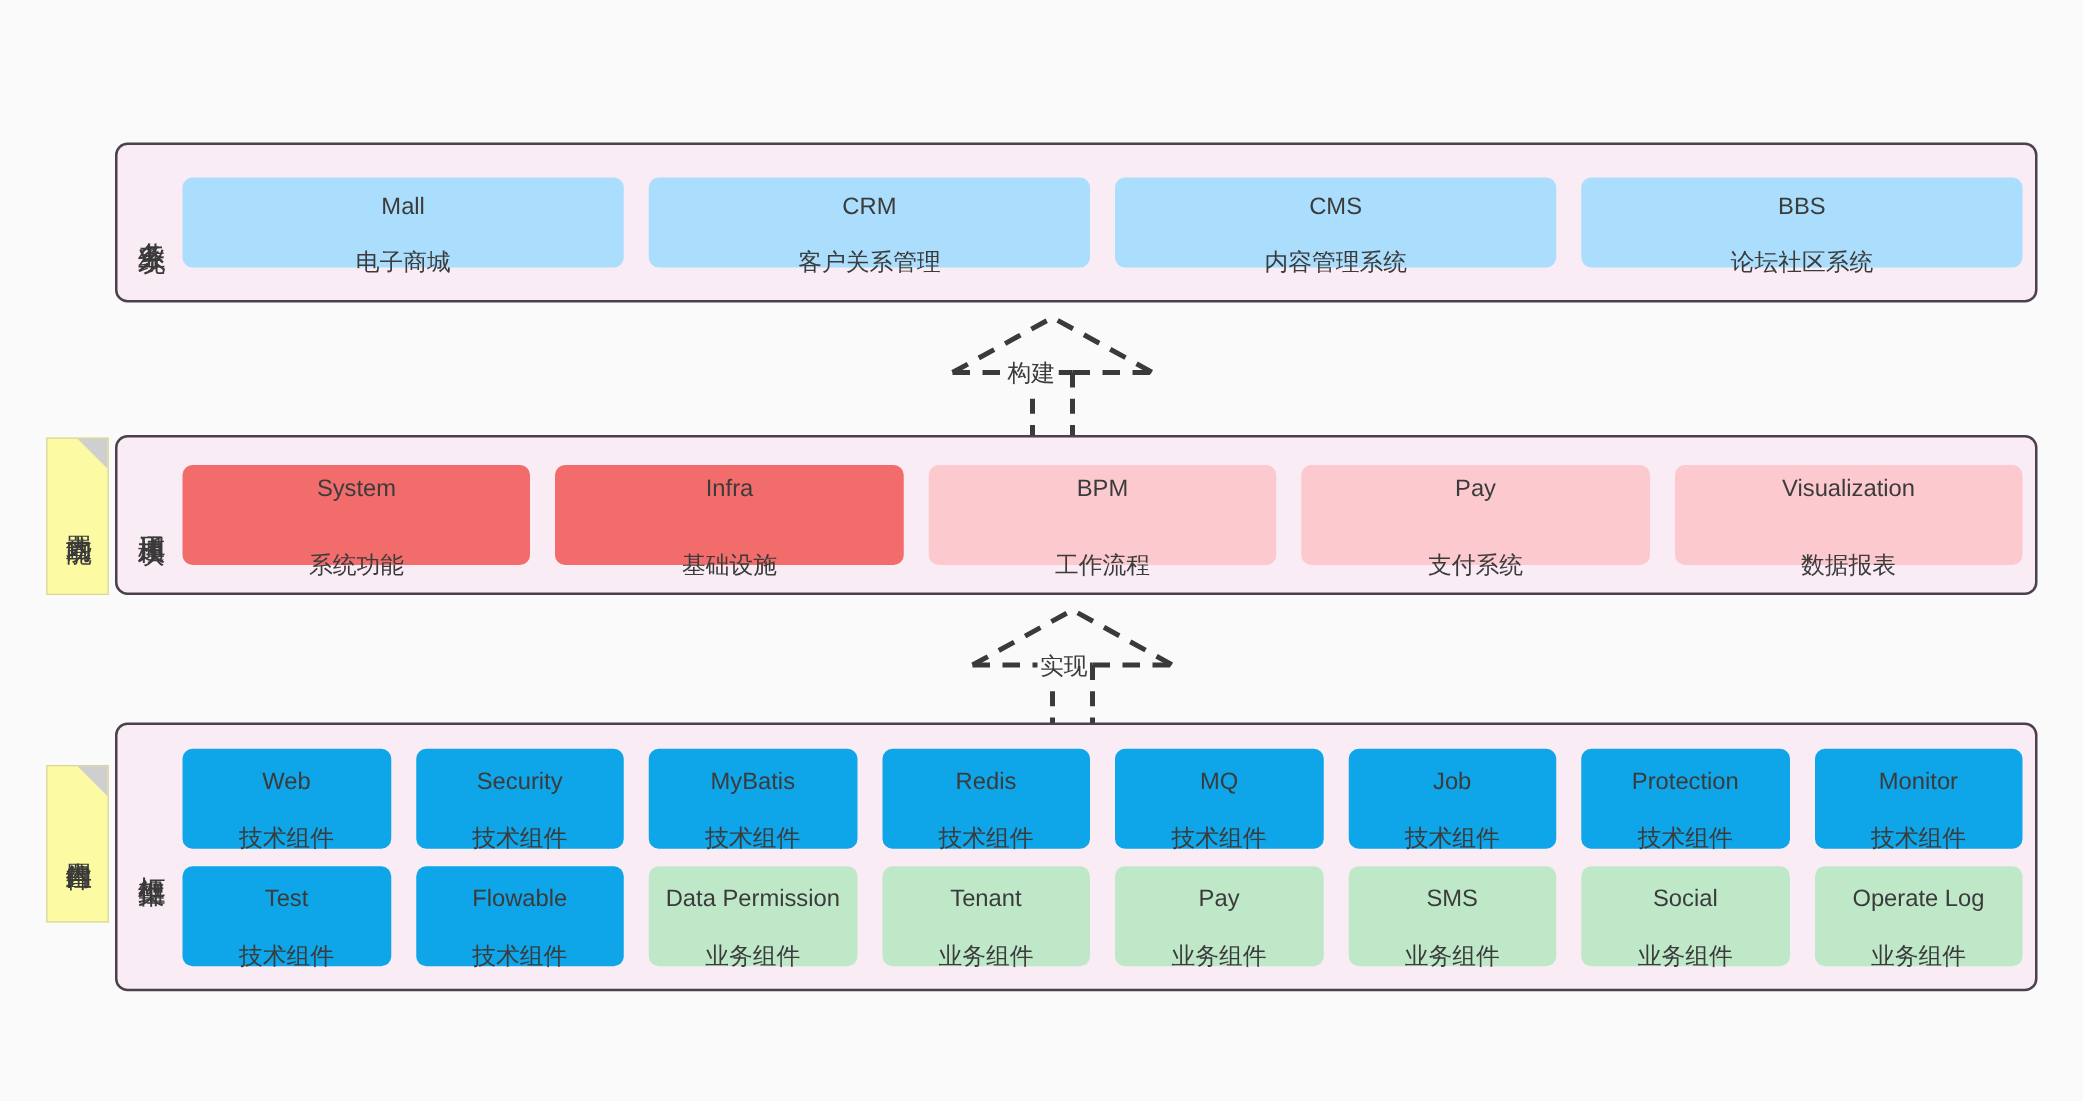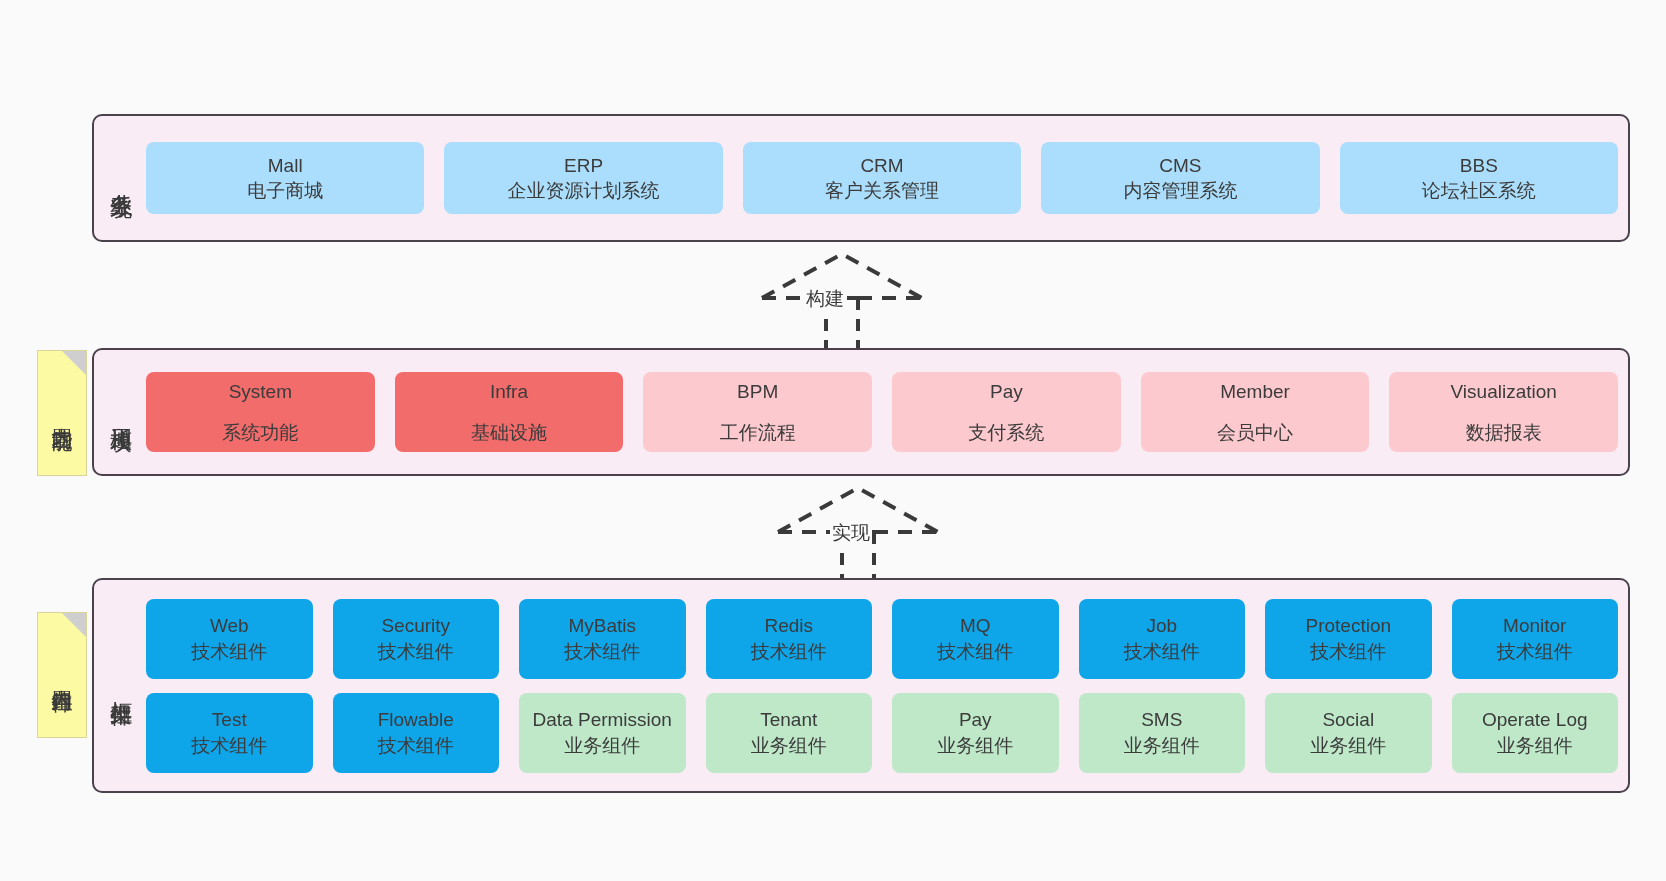--- a/index.html
+++ b/index.html
@@ -77,21 +77,21 @@
     align-items: center;
     justify-content: center;
     text-align: center;
     font-size: 19px;
     line-height: 1.32;
     color: #3b3b3b;
     box-sizing: border-box;
     padding: 4px 6px;
     user-select: none;
   }
-  .cell .ln { display: block; }
+  .cell .ln { display: block; margin-top: 20px; }
 
   
   #layer-business { left: 92px; top: 114px; width: 1538px; height: 128px; }
   #layer-business .cell { height: 72px; background: #abdefc; }
 
   #layer-modules  { left: 92px; top: 348px; width: 1538px; height: 128px; }
   #layer-modules .cell { height: 80px; gap: 16px; }
   .cell.mod-strong { background: #f36c6c; }
   .cell.mod-light  { background: #fcc9ce; }
 
@@ -155,24 +155,20 @@
 
   <div class="layer" id="layer-business">
     <div class="layer-title">业务系统</div>
     <div class="cells">
       <div class="cell-row">
         <div class="cell">
           <span class="ln">Mall</span>
           <span class="ln">电子商城</span>
         </div>
         <div class="cell">
-          <span class="ln">ERP</span>
-          <span class="ln">企业资源计划系统</span>
-        </div>
-        <div class="cell">
           <span class="ln">CRM</span>
           <span class="ln">客户关系管理</span>
         </div>
         <div class="cell">
           <span class="ln">CMS</span>
           <span class="ln">内容管理系统</span>
         </div>
         <div class="cell">
           <span class="ln">BBS</span>
           <span class="ln">论坛社区系统</span>
@@ -212,24 +208,20 @@
         </div>
         <div class="cell mod-light">
           <span class="ln">BPM</span>
           <span class="ln">工作流程</span>
         </div>
         <div class="cell mod-light">
           <span class="ln">Pay</span>
           <span class="ln">支付系统</span>
         </div>
         <div class="cell mod-light">
-          <span class="ln">Member</span>
-          <span class="ln">会员中心</span>
-        </div>
-        <div class="cell mod-light">
           <span class="ln">Visualization</span>
           <span class="ln">数据报表</span>
         </div>
       </div>
     </div>
   </div>
 
   <div class="arrow" id="arrow-impl">
     <svg width="200" height="104" viewBox="0 0 200 104">
       <path d="M 90 48 L 90 104" stroke="#3a3a3a" stroke-width="4" fill="none" stroke-dasharray="12 9"></path>

